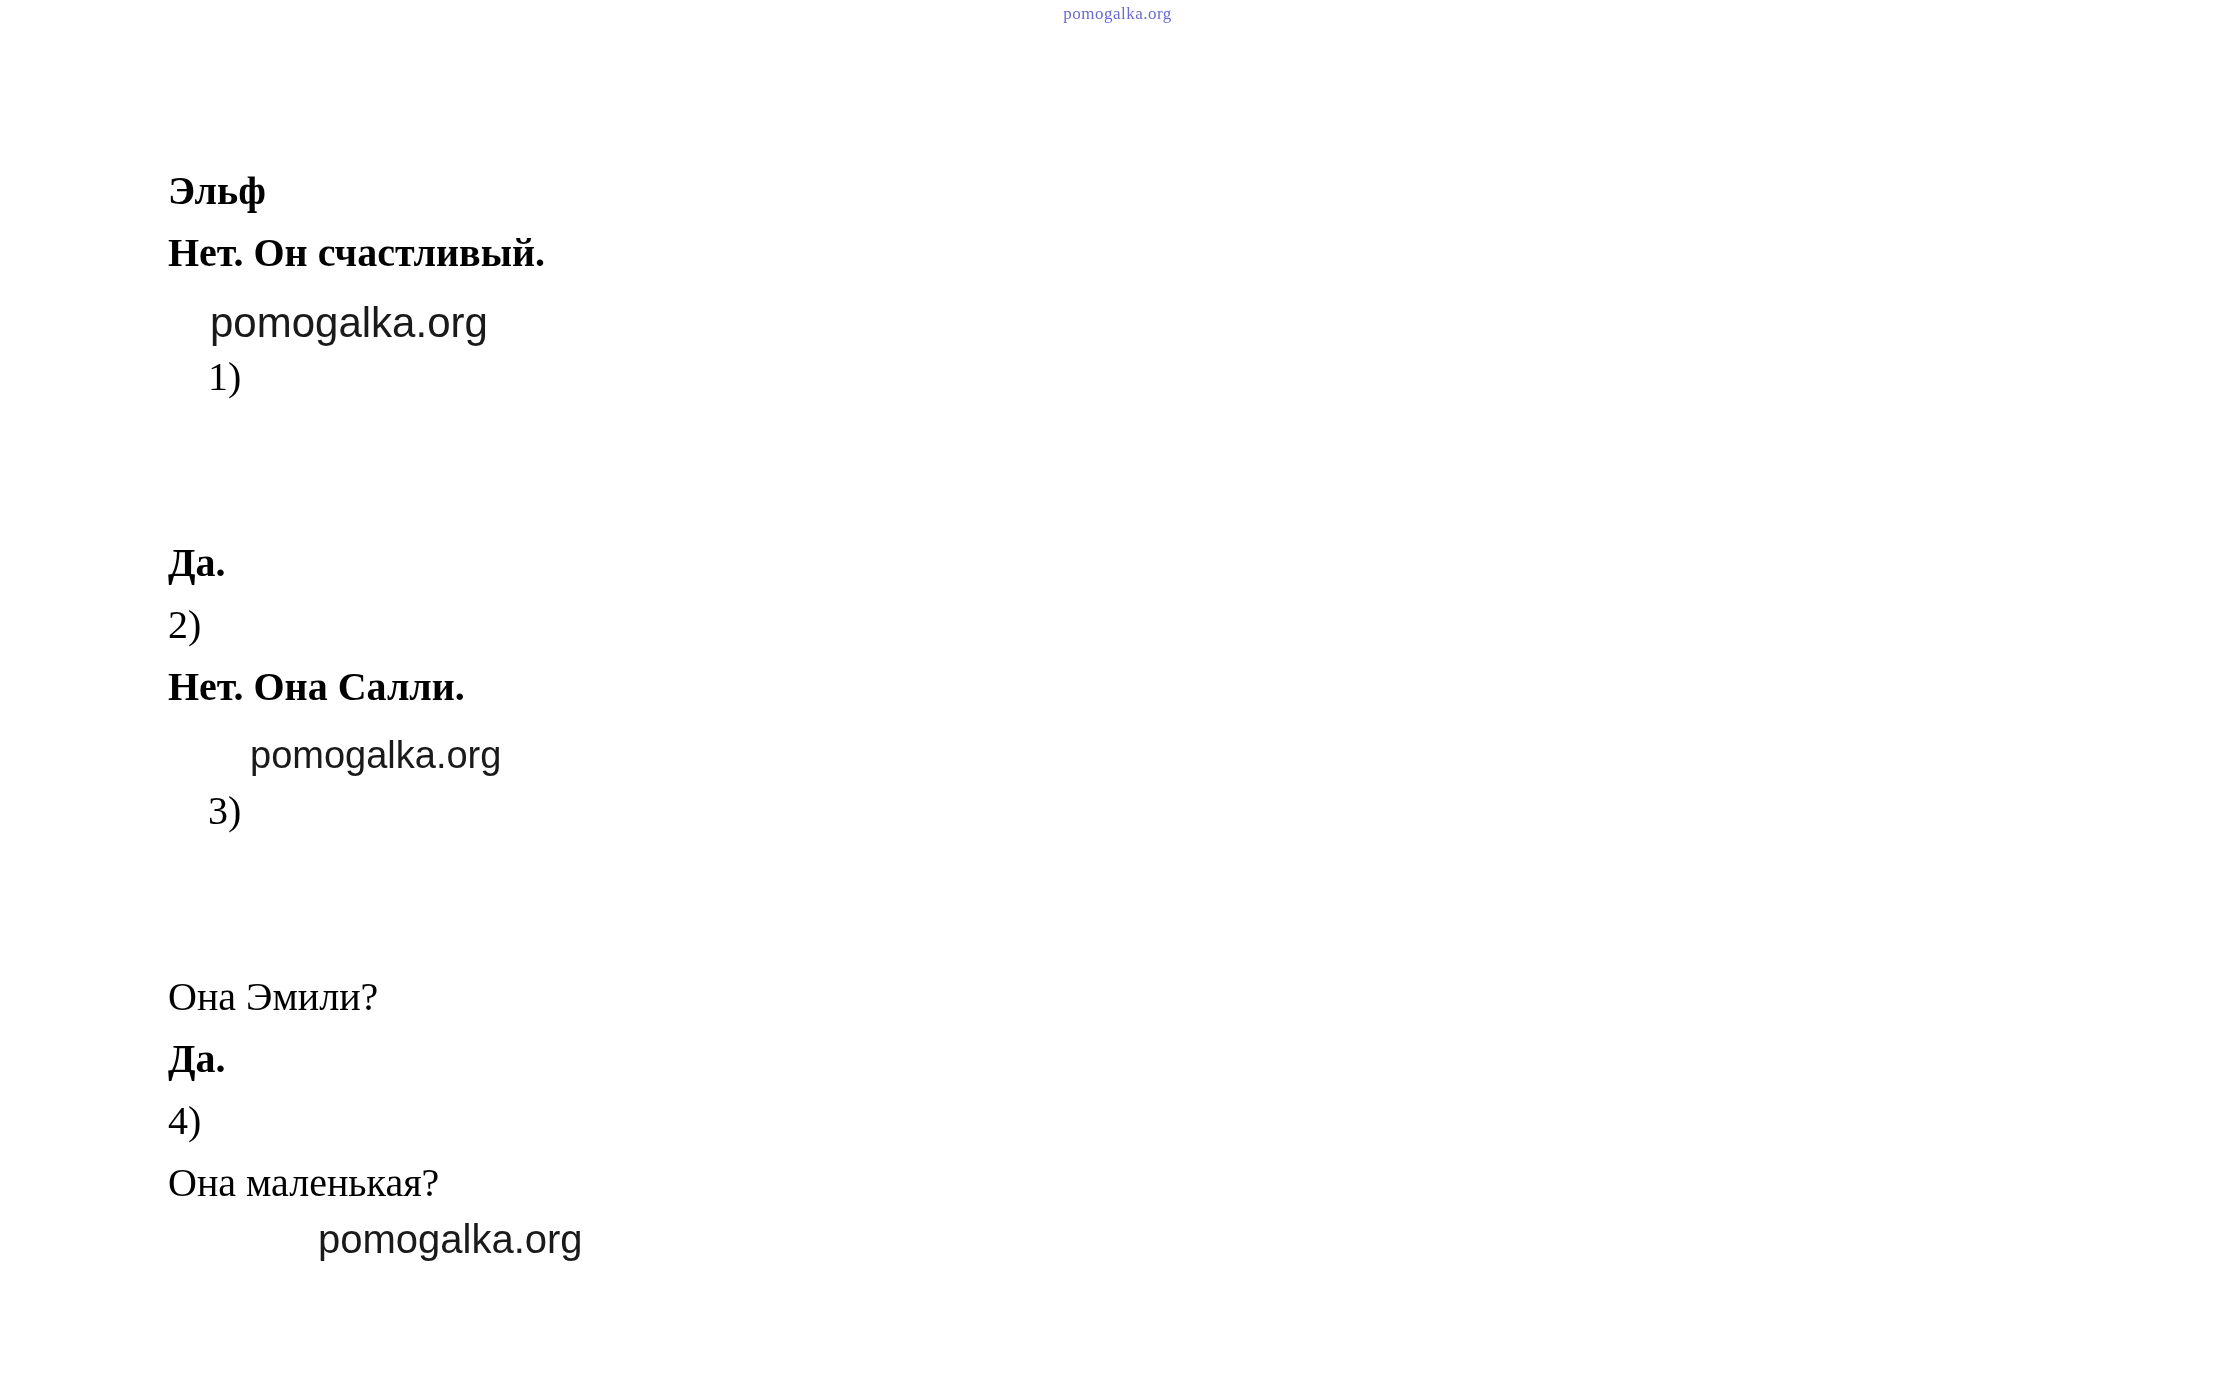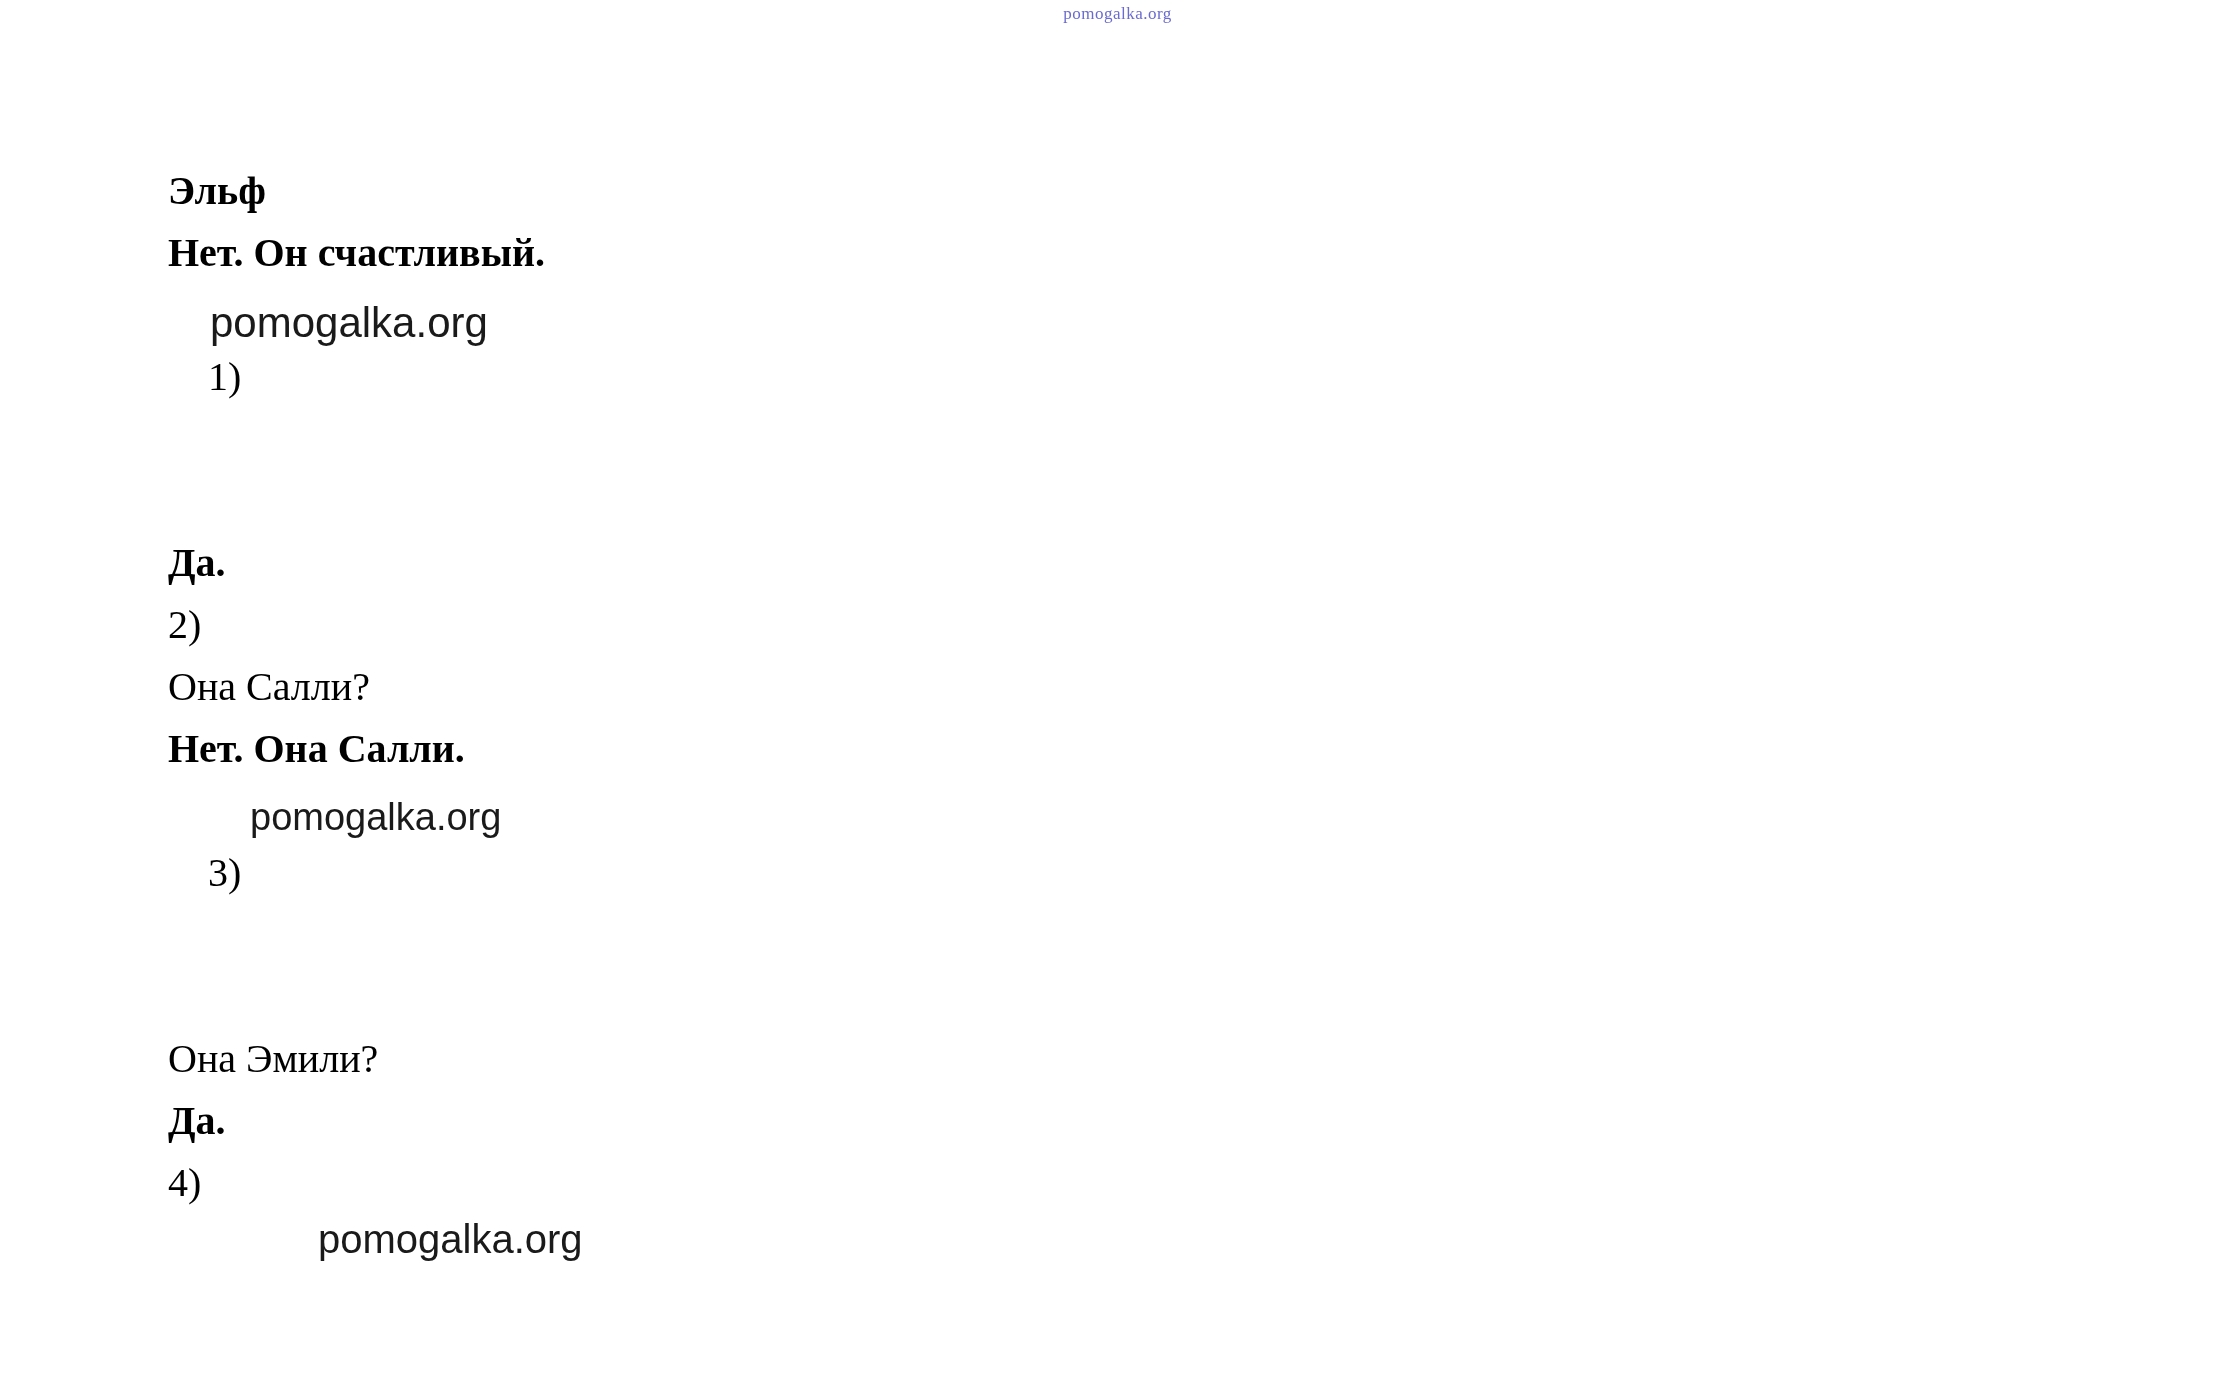--- a/index.html
+++ b/index.html
@@ -83,30 +83,30 @@
   <div class="line bold">Эльф</div>
   <div class="line bold">Нет. Он счастливый.</div>
 
   <div class="line">
     <span>1)</span>
     <span class="wm wm-1">pomogalka.org</span>
   </div>
 
   <div class="line bold">Да.</div>
   <div class="line">2)</div>
-  <div class="line">Она Салли?</div>
   <div class="line bold">Нет. Она Салли.</div>
 
   <div class="line">
     <span>3)</span>
     <span class="wm wm-3">pomogalka.org</span>
   </div>
 
   <div class="line">Она Эмили?</div>
   <div class="line bold">Да.</div>
   <div class="line">4)</div>
+  <div class="line">Она маленькая?</div>
 
   <div class="line bold">
     
     <span class="wm wm-4">pomogalka.org</span>
   </div>
 
 </div>
 
 </body></html>

